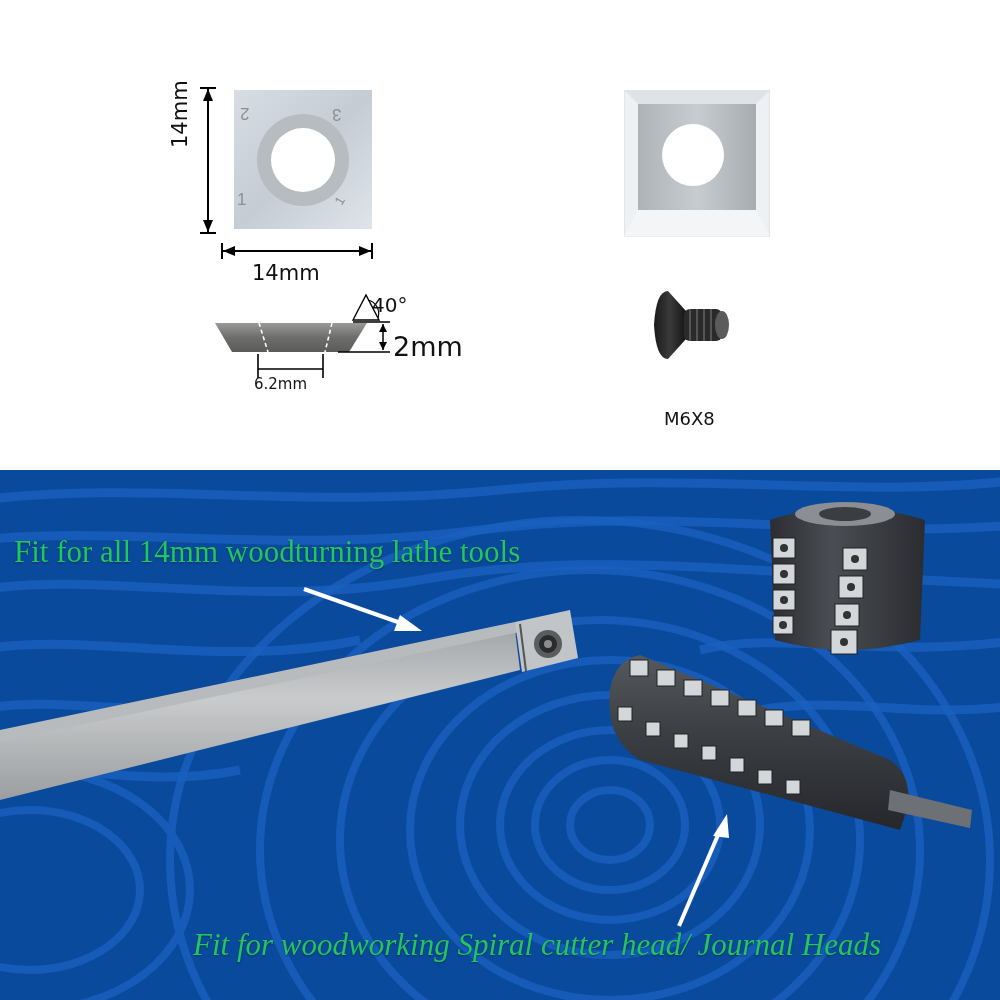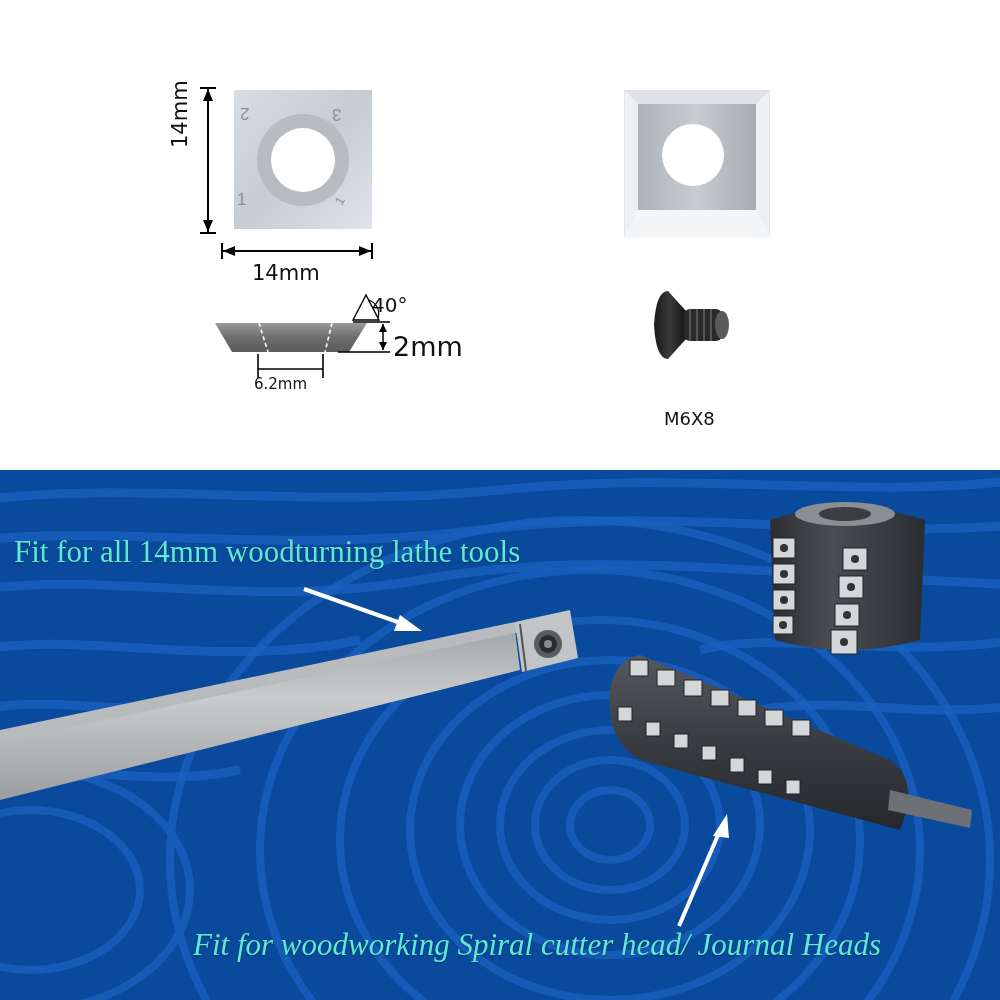--- a/index.html
+++ b/index.html
@@ -1,21 +1,21 @@
 <!DOCTYPE html>
 <html><head>
 <meta charset="utf-8">
 <style>
   html, body { margin: 0; padding: 0; }
   body { width: 1000px; height: 1000px; position: relative; overflow: hidden; background: #ffffff; font-family: "Liberation Sans", sans-serif; }
   .top { position: absolute; left: 0; top: 0; width: 1000px; height: 470px; background: #ffffff; }
   .bottom { position: absolute; left: 0; top: 470px; width: 1000px; height: 530px; background: #0a4a9c; overflow: hidden; }
   .abs { position: absolute; }
   .dim-label { font-family: "DejaVu Sans", sans-serif; font-size: 19px; color: #111; white-space: nowrap; }
-  .caption { font-family: "Liberation Serif", serif; color: #5eead4; font-size: 31px; white-space: nowrap; text-shadow: 0 1px 2px rgba(0,0,0,0.35); }
+  .caption { font-family: "Liberation Serif", serif; color: #22c55e; font-size: 31px; white-space: nowrap; text-shadow: 0 1px 2px rgba(0,0,0,0.35); }
   svg { display: block; }
 </style>
 </head>
 <body>
 
 <div class="top">
 
   <svg class="abs" style="left:190px;top:85px;" width="190" height="180">
 
     <line x1="18" y1="3" x2="18" y2="148" stroke="#000" stroke-width="2"></line>

